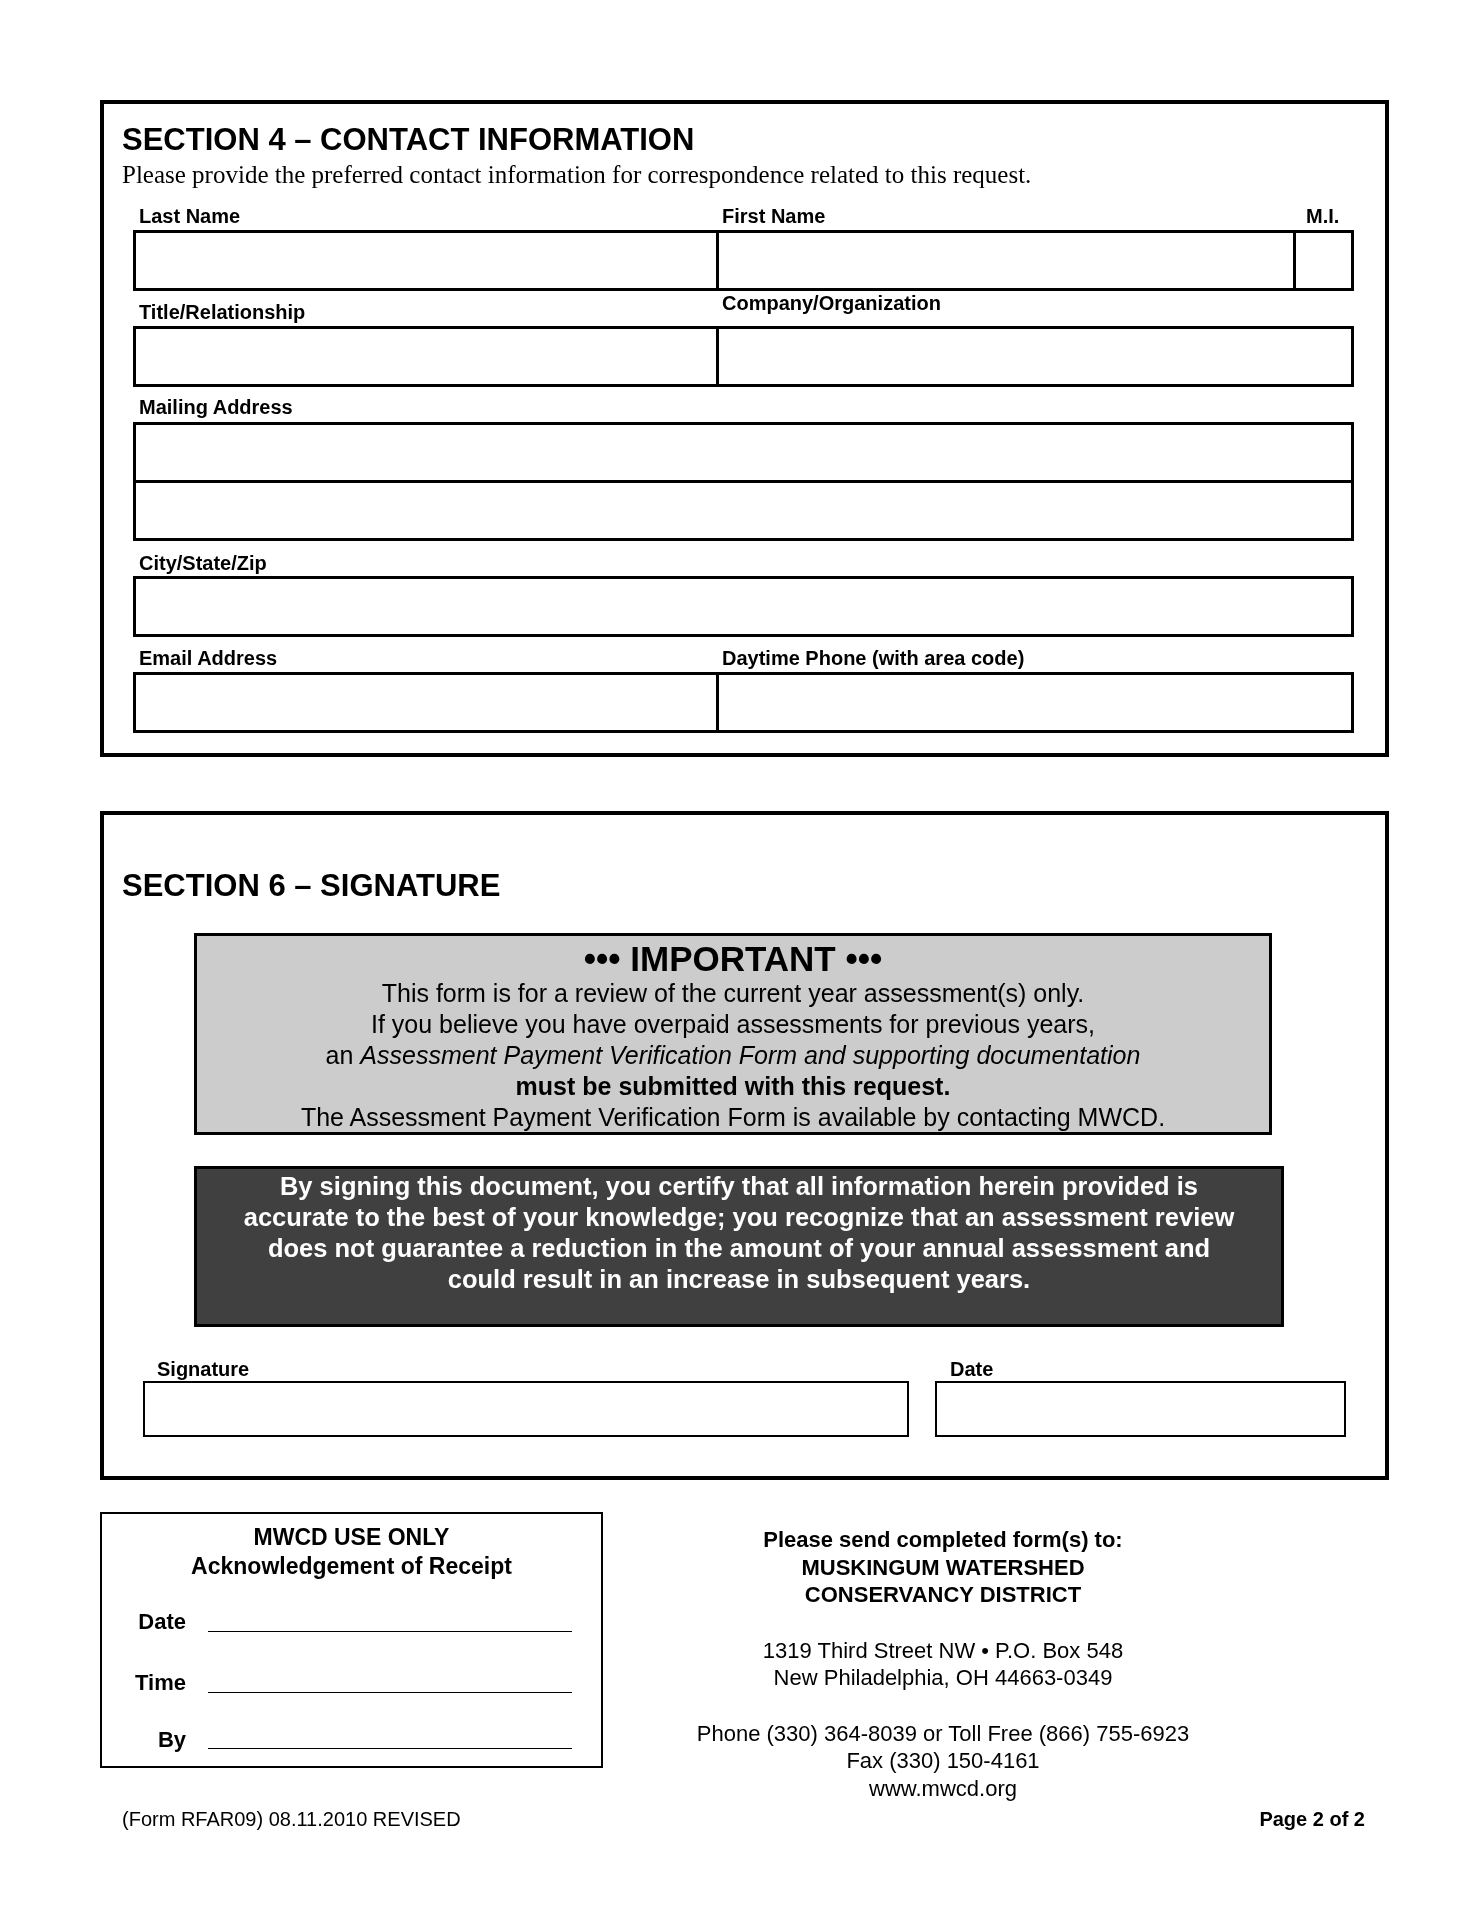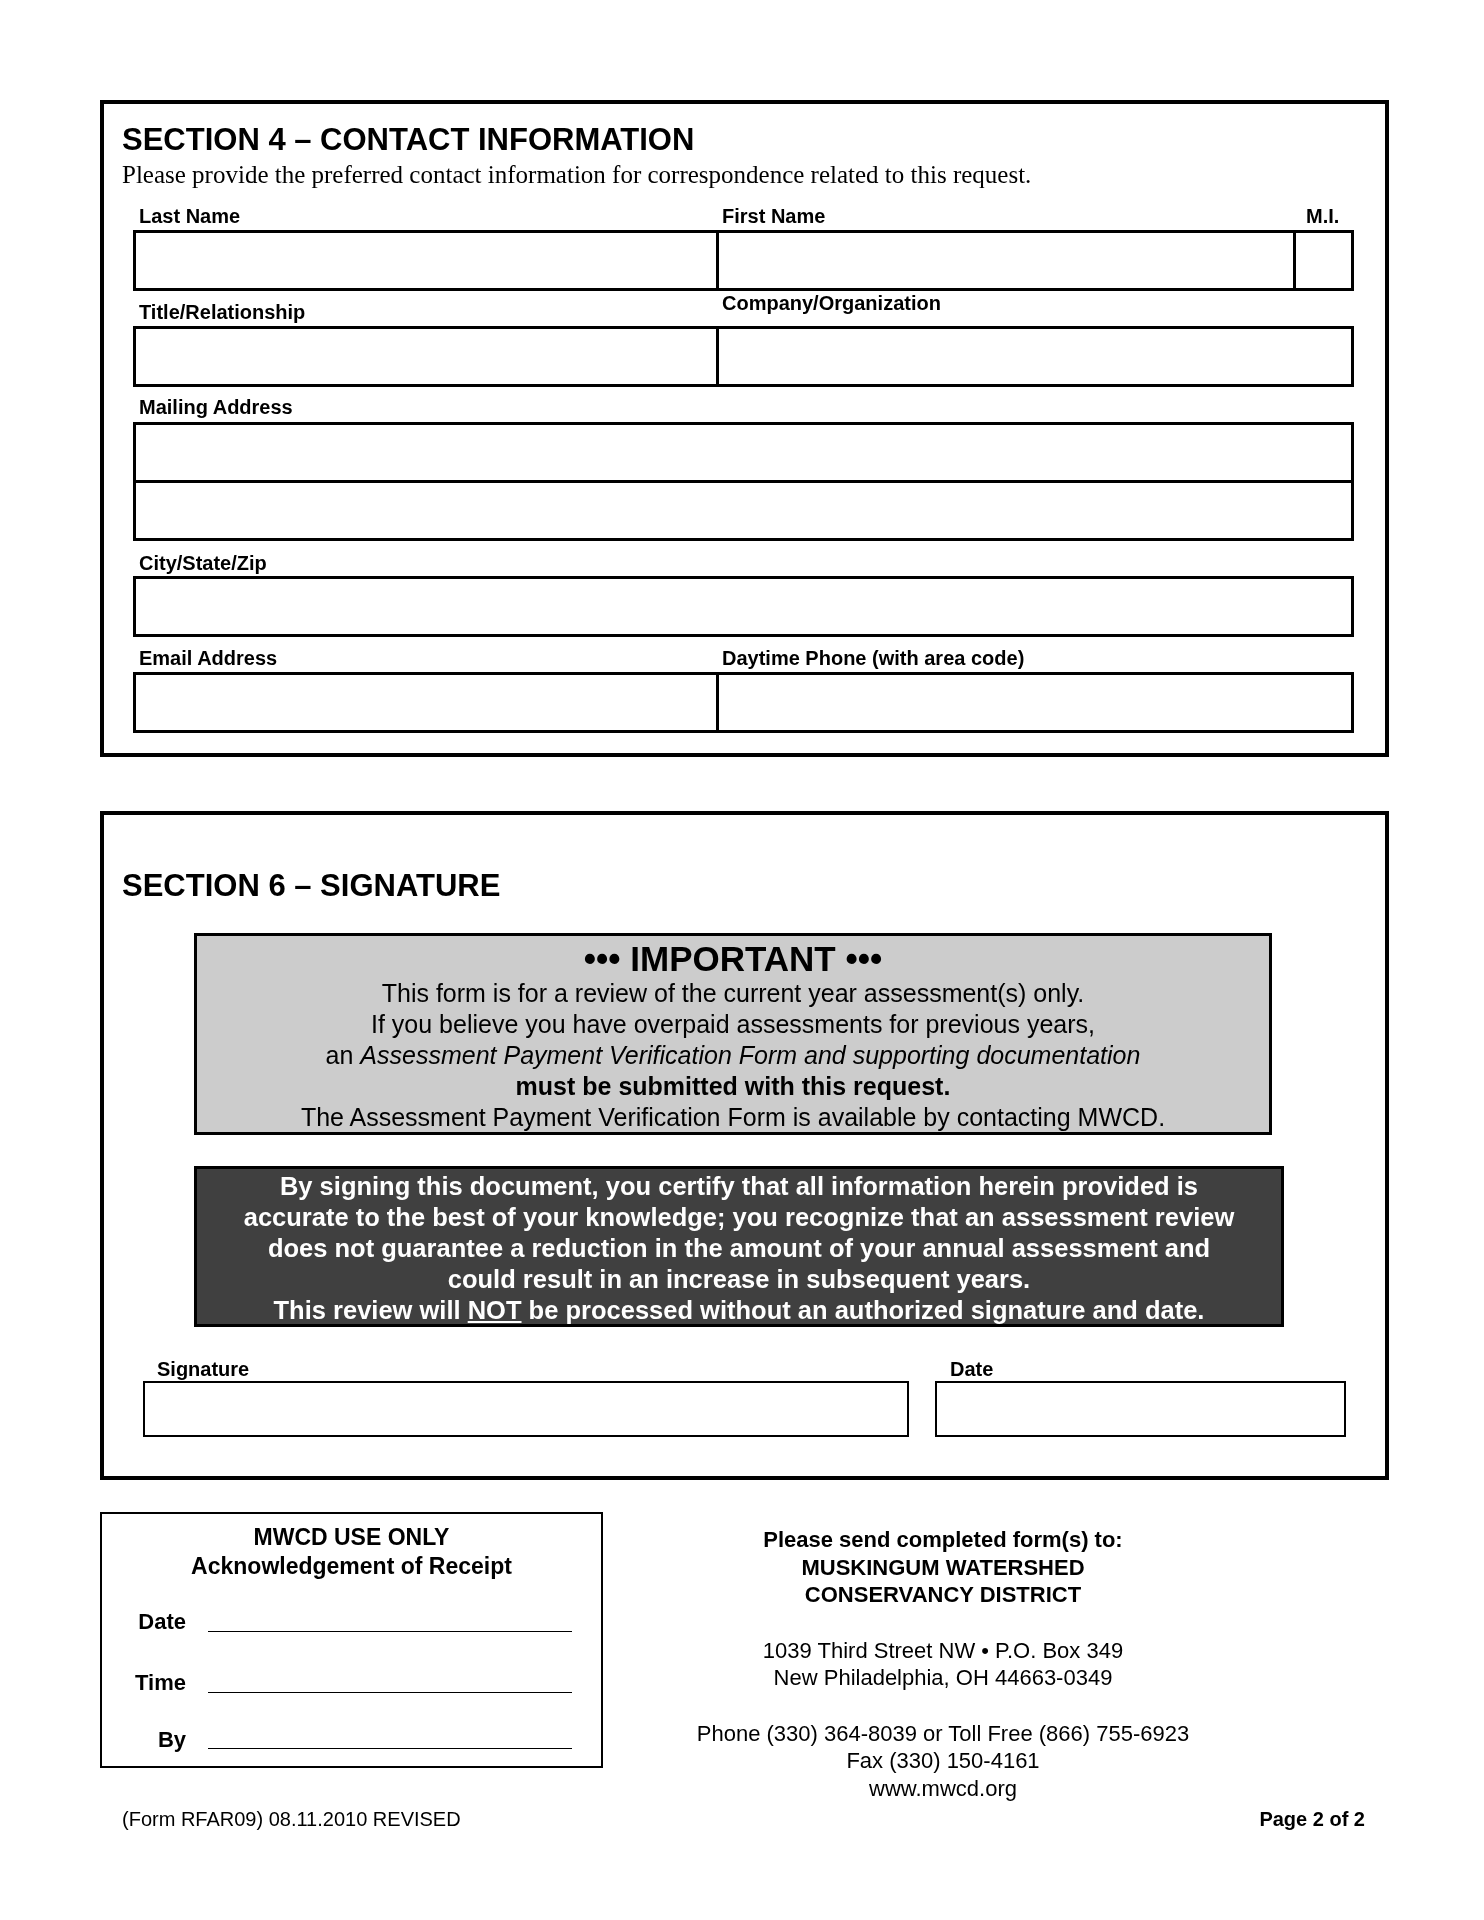--- a/index.html
+++ b/index.html
@@ -91,21 +91,20 @@
   <div><span>an </span><span class="i">Assessment Payment Verification Form and supporting documentation</span></div>
   <div class="b">must be submitted with this request.</div>
   <div>The Assessment Payment Verification Form is available by contacting MWCD.</div>
 </div>
 
 <div class="notice-dark" style="left:194px; top:1166px; width:1090px; height:161px;">
   <div>By signing this document, you certify that all information herein provided  is</div>
   <div>accurate to the best of your knowledge; you recognize that an assessment review</div>
   <div>does not guarantee a reduction in the amount of your annual assessment and</div>
   <div>could result in an increase in subsequent years.</div>
-  <div><span>This review will </span><span class="u">NOT</span><span> be processed without an authorized signature and date.</span></div>
 </div>
 
 <div class="label" style="left:157px; top:1358px;">Signature</div>
 <div class="label" style="left:950px; top:1358px;">Date</div>
 
 <div class="field-thin" style="left:143px; top:1381px; width:766px; height:56px;">
   <input class="blank" value="" style="">
 </div>
 <div class="field-thin" style="left:935px; top:1381px; width:411px; height:56px;">
   <input class="blank" value="" style="">
@@ -123,21 +122,21 @@
 
   <div class="receipt-label" style="left:4px; top:214px;">By</div>
   <div class="receipt-line" style="left:106px; top:234px; width:364px;"></div>
 </div>
 
 <div class="address" style="left:643px; top:1514px; width:600px;margin-top:12px;">
   <div class="b">Please send completed form(s) to:</div>
   <div class="b">MUSKINGUM WATERSHED</div>
   <div class="b">CONSERVANCY DISTRICT</div>
   <div style="height:28px;"></div>
-  <div>1039 Third Street NW • P.O. Box 349</div>
+  <div>1319 Third Street NW • P.O. Box 548</div>
   <div>New Philadelphia, OH  44663-0349</div>
   <div style="height:28px;"></div>
   <div>Phone (330) 364-8039 or Toll Free (866) 755-6923</div>
   <div>Fax (330) 150-4161</div>
   <div>www.mwcd.org</div>
 </div>
 
 <div class="footer-left" style="left:122px; top:1808px;">(Form RFAR09) 08.11.2010 REVISED</div>
 <div class="footer-right" style="left:1165px; top:1808px; width:200px;">Page 2 of 2</div>
 

